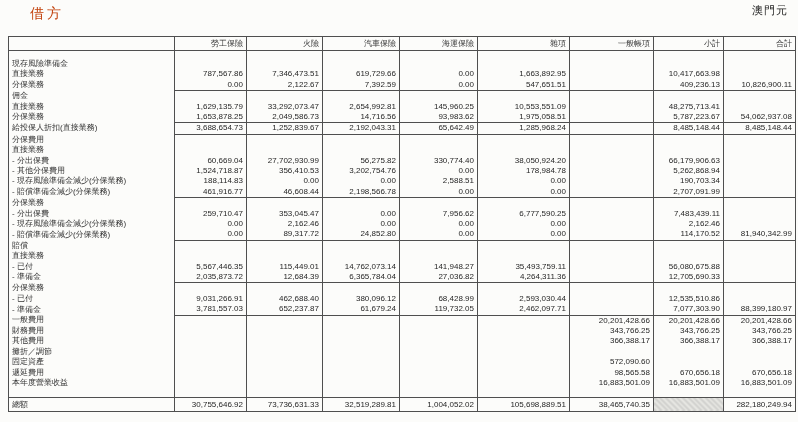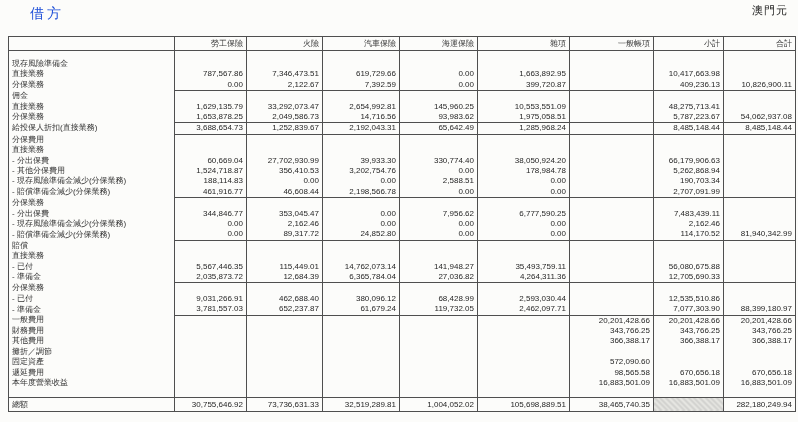--- a/index.html
+++ b/index.html
@@ -6,21 +6,21 @@
   body {
     width:798px; height:422px;
     background:#fcfcfa;
     font-family:"Liberation Sans", sans-serif;
     color:#2e2e2e;
     position:relative;
     overflow:hidden;
   }
   .title-left {
     position:absolute; left:30px; top:5px;
-    font-size:14px; letter-spacing:3px; color:#1d4ed8;
+    font-size:14px; letter-spacing:3px; color:#c2410c;
   }
   .title-right {
     position:absolute; right:10px; top:3px;
     font-size:11px; letter-spacing:1px; color:#1e1e1e;
   }
   table.fin {
     position:absolute; left:8px; top:36px;
     width:787px;
     border-collapse:collapse;
     table-layout:fixed;
@@ -125,21 +125,21 @@
         <td class="val"></td>
         <td class="val">10,417,663.98</td>
         <td class="val"></td>
       </tr>
       <tr class="sep">
         <td class="lbl indent-1">分保業務</td>
         <td class="val">0.00</td>
         <td class="val">2,122.67</td>
         <td class="val">7,392.59</td>
         <td class="val">0.00</td>
-        <td class="val">399,720.87</td>
+        <td class="val">547,651.51</td>
         <td class="val"></td>
         <td class="val">409,236.13</td>
         <td class="val">10,826,900.11</td>
       </tr>
       <tr>
         <td class="lbl indent-0">佣金</td>
         <td class="val"></td>
         <td class="val"></td>
         <td class="val"></td>
         <td class="val"></td>
@@ -200,21 +200,21 @@
         <td class="val"></td>
         <td class="val"></td>
         <td class="val"></td>
         <td class="val"></td>
         <td class="val"></td>
       </tr>
       <tr>
         <td class="lbl indent-2">- 分出保費</td>
         <td class="val">60,669.04</td>
         <td class="val">27,702,930.99</td>
-        <td class="val">39,933.30</td>
+        <td class="val">56,275.82</td>
         <td class="val">330,774.40</td>
         <td class="val">38,050,924.20</td>
         <td class="val"></td>
         <td class="val">66,179,906.63</td>
         <td class="val"></td>
       </tr>
       <tr>
         <td class="lbl indent-2">- 其他分保費用</td>
         <td class="val">1,524,718.87</td>
         <td class="val">356,410.53</td>
@@ -253,21 +253,21 @@
         <td class="val"></td>
         <td class="val"></td>
         <td class="val"></td>
         <td class="val"></td>
         <td class="val"></td>
         <td class="val"></td>
         <td class="val"></td>
       </tr>
       <tr>
         <td class="lbl indent-2">- 分出保費</td>
-        <td class="val">344,846.77</td>
+        <td class="val">259,710.47</td>
         <td class="val">353,045.47</td>
         <td class="val">0.00</td>
         <td class="val">7,956.62</td>
         <td class="val">6,777,590.25</td>
         <td class="val"></td>
         <td class="val">7,483,439.11</td>
         <td class="val"></td>
       </tr>
       <tr>
         <td class="lbl indent-2">- 現存風險準備金減少(分保業務)</td>

